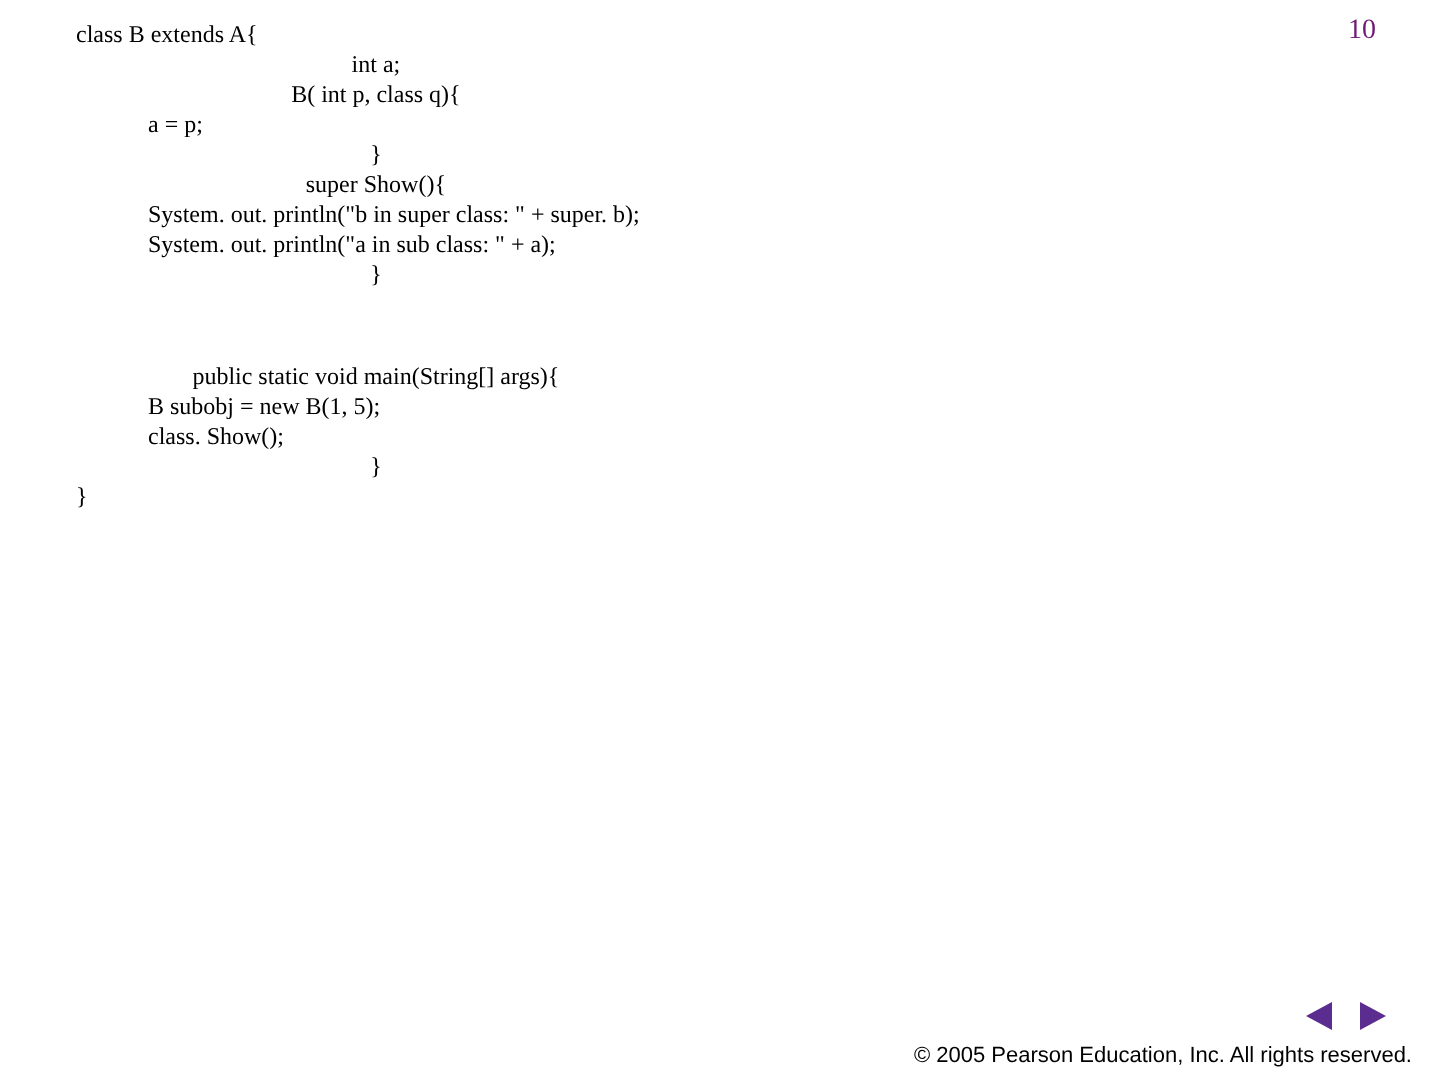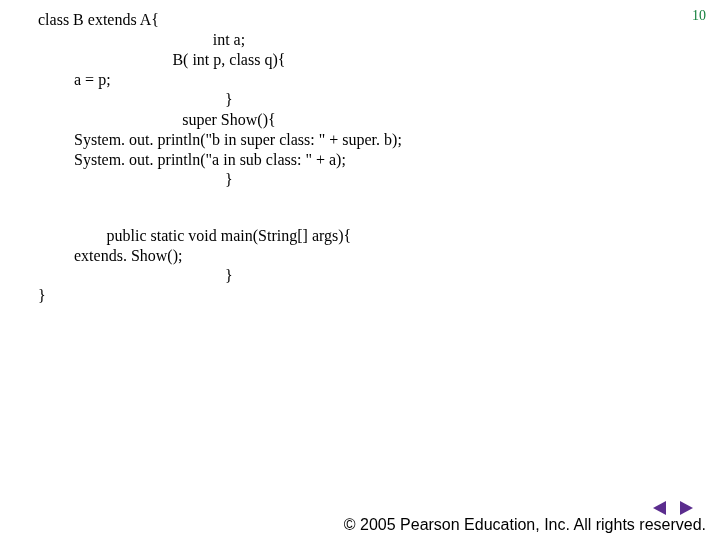--- a/index.html
+++ b/index.html
@@ -13,43 +13,43 @@
     overflow: hidden;
   }
   .slide {
     position: relative;
     width: 720px;
     height: 540px;
   }
   .page-number {
     position: absolute;
     top: 8px;
-    right: 14px;
+    right: 32px;
     font-size: 14px;
-    color: #15803d;
+    color: #701a75;
   }
   .code {
     position: absolute;
     top: 10px;
     left: 38px;
-    font-size: 16px;
+    font-size: 12px;
     line-height: 1.25;
     color: #000;
     white-space: nowrap;
   }
   .code .l1 { padding-left: 18px; text-align: center; }
   .code .l2 { padding-left: 36px; }
   .para2 {
     margin-top: 36px;
   }
   .footer {
     position: absolute;
     bottom: 6px;
     right: 14px;
-    font-size: 16px;
+    font-size: 11px;
     color: #000;
     font-family: Arial, Helvetica, sans-serif;
   }
   .nav {
     position: absolute;
     bottom: 24px;
     right: 26px;
     display: flex;
     gap: 10px;
   }
@@ -69,21 +69,22 @@
       <div class="l1">B( int p, class q){</div>
       <div class="l2">a = p;</div>
       <div class="l1">}</div>
       <div class="l1">super Show(){</div>
       <div class="l2">System. out. println("b in super class:  " + super. b);</div>
       <div class="l2">System. out. println("a in sub class:   " + a);</div>
       <div class="l1">}</div>
     </div>
     <div class="para2">
       <div class="l1">public static void main(String[] args){</div>
-      <div class="l2">extends. Show();</div>
+      <div class="l2">B subobj = new B(1, 5);</div>
+      <div class="l2">class. Show();</div>
       <div class="l1">}</div>
       <div>}</div>
     </div>
   </div>
 
   <div class="nav">
     <span>
       <svg width="16" height="16" viewBox="0 0 16 16">
         <polygon points="14,1 14,15 1,8" fill="#5b2d8e"></polygon>
       </svg>

